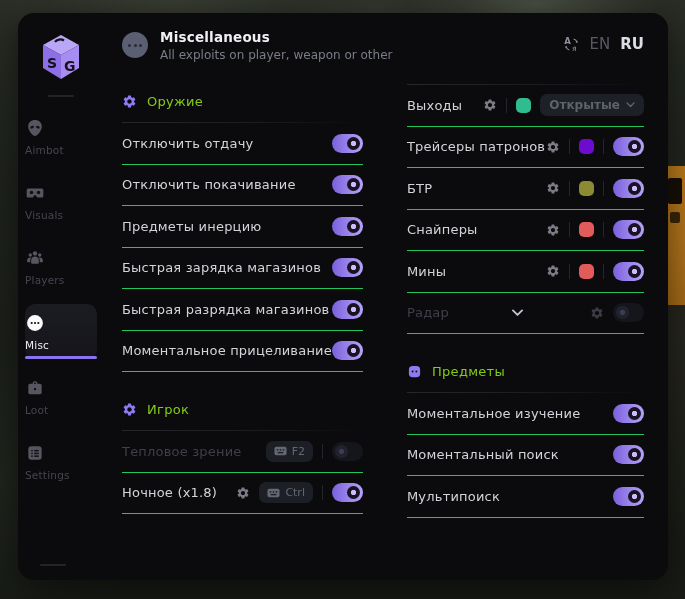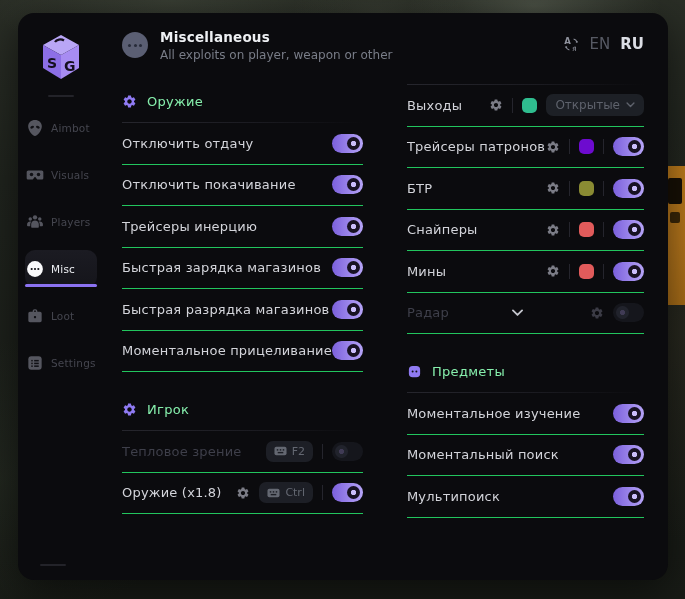--- a/index.html
+++ b/index.html
@@ -20,21 +20,21 @@
   .panel{position:absolute;left:18px;top:13px;width:650px;height:567px;background:#0b0b0e;
     border-radius:16px;display:flex;overflow:hidden;box-shadow:0 10px 40px rgba(0,0,0,.55);}
 
   
   .sidebar{width:86px;flex:0 0 86px;display:flex;flex-direction:column;align-items:center;
     padding-top:20px;position:relative;}
   .logo{width:42px;height:48px;margin-bottom:8px;}
   .side-divider{width:26px;height:2px;border-radius:2px;background:#232329;margin:6px 0 12px;}
   .side-divider.bottom{position:absolute;bottom:14px;left:22px;margin:0;}
   .nav{display:flex;flex-direction:column;align-items:center;width:100%;}
-  .nav-item{width:72px;display:flex;flex-direction:row;align-items:center;gap:6px;
+  .nav-item{width:72px;display:flex;flex-direction:column;align-items:flex-start;gap:6px;
     padding:9px 0 8px;margin-bottom:10px;border-radius:10px;color:#45464f;cursor:pointer;position:relative;}
   .nav-item .nico{width:20px;height:20px;color:#55565f;}
   .nav-item .nlabel{font-size:10.5px;letter-spacing:.2px;}
   .nav-item.active{background:linear-gradient(180deg,#1b1b22,#15151b);color:#eceef2;}
   .nav-item.active .nico{color:#fafafc;}
   .nav-item.active::after{content:"";position:absolute;left:0;right:0;bottom:0;height:3px;
     border-radius:3px;background:#8b72f1;}
 
   
   .main{flex:1;padding:16px 24px 0 18px;display:flex;flex-direction:column;min-width:0;}
@@ -47,21 +47,21 @@
   .hdr-right{margin-left:auto;display:flex;align-items:center;gap:10px;margin-top:6px;}
   .tr-icon{width:17px;height:17px;color:#8f929d;}
   .lang{font-size:15px;color:#575a64;cursor:pointer;}
   .lang.active{color:#dcdee5;font-weight:bold;}
 
   .content{display:grid;grid-template-columns:1fr 1fr;column-gap:44px;}
   .section{margin-top:0;}
   .section + .section{margin-top:20px;}
   .sec-head{display:flex;align-items:center;gap:10px;padding:10px 0 13px;}
   .sec-head .sico{width:15px;height:15px;color:#8f7af2;}
-  .sec-title{font-size:13px;color:#86efac;letter-spacing:.3px;}
+  .sec-title{font-size:13px;color:#84cc16;letter-spacing:.3px;}
   .sec-divider{height:1px;background:linear-gradient(90deg,#26262d 0%,#1b1b21 55%,rgba(27,27,33,0) 100%);}
 
   .row{height:40.5px;display:flex;align-items:center;border-bottom:1px solid #22c55e;}
   .rlabel{font-size:13px;color:#d3d4da;letter-spacing:.2px;white-space:nowrap;}
   .rctl{margin-left:auto;display:flex;align-items:center;gap:9px;}
   .row.dim .rlabel{color:#3e3f4a;}
   .row.dim .gear{color:#3b3b45;}
   .row.dim .toggle{opacity:.55;}
 
   .toggle{width:31px;height:19px;border-radius:10px;background:#1e2028;position:relative;
@@ -71,21 +71,21 @@
   .toggle.on{background:linear-gradient(90deg,#7b60dc,#b6a4f7);}
   .toggle.on::after{left:15px;background:radial-gradient(circle at 50% 50%,#cabdfa 0 2.4px,#181223 3px);}
 
   .gear{width:14px;height:14px;color:#7b7c86;cursor:pointer;flex:0 0 14px;}
   .vdiv{width:1px;height:15px;background:#25252d;}
   .swatch{width:15px;height:15px;border-radius:5px;cursor:pointer;flex:0 0 15px;}
   .kbd{display:flex;align-items:center;gap:5px;height:21px;padding:0 8px;background:#1d1f26;
     border-radius:7px;color:#646872;font-size:11px;}
   .kbd svg{width:13px;height:10px;}
   .dropdown{display:flex;align-items:center;gap:6px;height:22px;padding:0 9px;background:#1d2026;
-    border-radius:7px;color:#5e626c;font-size:12px;cursor:pointer;}
+    border-radius:7px;color:#5e626c;font-size:12px;cursor:pointer;font-weight:bold;}
   .dropdown svg{width:9px;height:6px;}
   .radar-chev{width:13px;height:8px;color:#c4c6cd;margin-left:62px;cursor:pointer;}
 </style>
 </head>
 <body>
 
 <svg width="0" height="0" style="position:absolute">
   <defs>
     <symbol id="i-gear" viewBox="0 0 24 24">
       <path fill="currentColor" d="M19.14 12.94c.04-.3.06-.61.06-.94s-.02-.64-.07-.94l2.03-1.58a.49.49 0 0 0 .12-.61l-1.92-3.32a.49.49 0 0 0-.59-.22l-2.39.96c-.5-.38-1.03-.7-1.62-.94l-.36-2.54a.48.48 0 0 0-.48-.41h-3.84c-.24 0-.43.17-.47.41l-.36 2.54c-.59.24-1.13.57-1.62.94l-2.39-.96a.48.48 0 0 0-.59.22L2.74 8.87c-.12.21-.08.47.12.61l2.03 1.58c-.05.3-.09.63-.09.94s.02.64.07.94l-2.03 1.58a.49.49 0 0 0-.12.61l1.92 3.32c.12.22.37.29.59.22l2.39-.96c.5.38 1.03.7 1.62.94l.36 2.54c.05.24.24.41.48.41h3.84c.24 0 .44-.17.47-.41l.36-2.54c.59-.24 1.13-.56 1.62-.94l2.39.96c.22.08.47 0 .59-.22l1.92-3.32a.49.49 0 0 0-.12-.61l-2.01-1.58zM12 15.6c-1.98 0-3.6-1.62-3.6-3.6s1.62-3.6 3.6-3.6 3.6 1.62 3.6 3.6-1.62 3.6-3.6 3.6z"></path>
@@ -254,21 +254,21 @@
                 <div class="toggle on"></div>
               </div>
           </div>
           <div class="row">
             <span class="rlabel">Отключить покачивание</span>
             <div class="rctl">
                 <div class="toggle on"></div>
               </div>
           </div>
           <div class="row">
-            <span class="rlabel">Трейсеры инерцию</span>
+            <span class="rlabel">Предметы инерцию</span>
             <div class="rctl">
                 <div class="toggle on"></div>
               </div>
           </div>
           <div class="row">
             <span class="rlabel">Быстрая зарядка магазинов</span>
             <div class="rctl">
                 <div class="toggle on"></div>
               </div>
           </div>
@@ -302,21 +302,21 @@
                   <svg>
                     <use href="#i-kbd"></use>
                   </svg>
                   <span>F2</span>
                 </span>
               <span class="vdiv"></span>
               <div class="toggle"></div>
             </div>
           </div>
           <div class="row">
-            <span class="rlabel">Оружие (x1.8)</span>
+            <span class="rlabel">Ночное (x1.8)</span>
             <div class="rctl">
               <svg class="gear">
                   <use href="#i-gear"></use>
                 </svg>
               <span class="kbd">
                   <svg>
                     <use href="#i-kbd"></use>
                   </svg>
                   <span>Ctrl</span>
                 </span>

